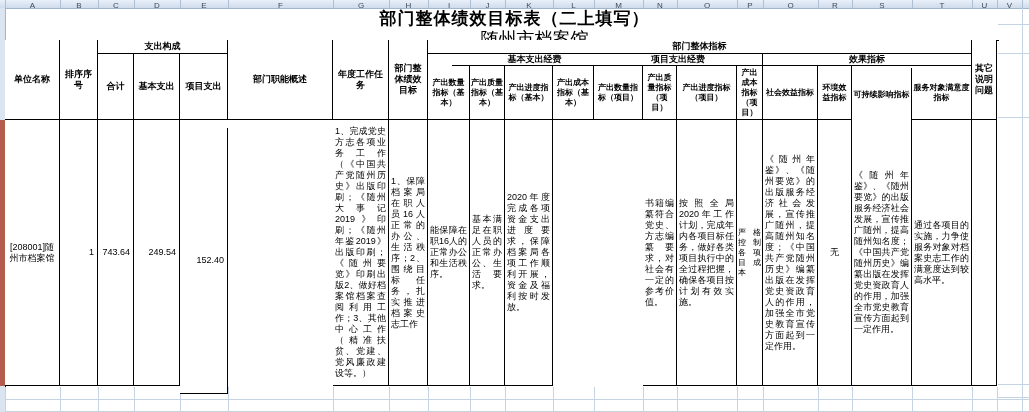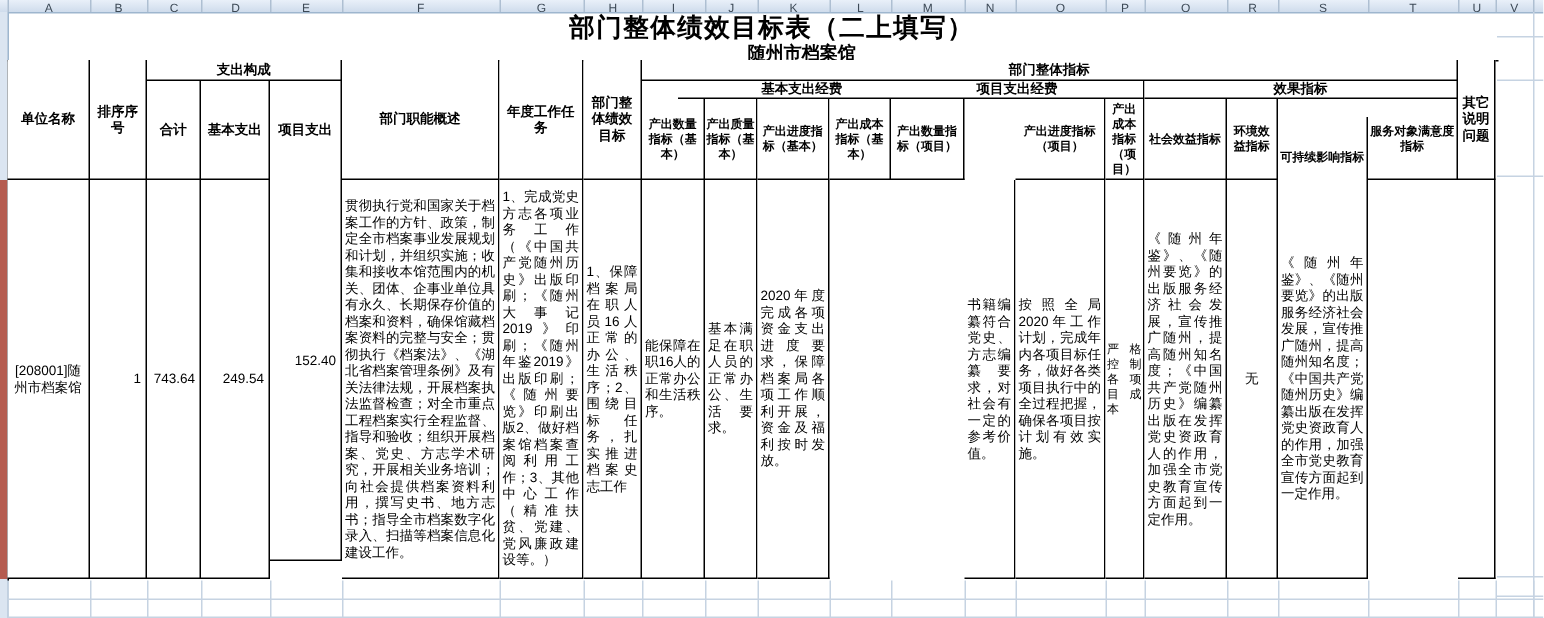--- a/index.html
+++ b/index.html
@@ -13,21 +13,21 @@
   .colstrip .sep{position:absolute;top:0;width:1px;height:8px;background:#aebfd2;}
   .rowstrip{position:absolute;left:0;top:8px;width:5px;height:404px;background:#dbe5f1;border-right:1px solid #9eb6ce;}
   .rowsel{position:absolute;left:0;width:5px;background:#b55c50;}
 
   .gline-h{position:absolute;height:1px;background:#c6d3e2;}
   .gline-v{position:absolute;width:1px;background:#c6d3e2;}
 
   .title{position:absolute;left:0;right:0;top:7px;text-align:center;
     font-size:17px;font-weight:bold;color:#000;letter-spacing:1px;}
   .subtitle{position:absolute;left:0;right:0;top:27px;text-align:center;
-    font-size:12px;font-weight:bold;color:#000;padding-left:40px;}
+    font-size:18px;font-weight:normal;color:#000;padding-left:40px;}
 
   
   .tframe{position:absolute;left:5px;top:40px;width:993px;height:346px;
     border-left:1px solid #000;border-top:1px solid #000;pointer-events:none;}
 
   
   .c{position:absolute;box-sizing:border-box;border-right:1px solid #000;border-bottom:1px solid #000;
      display:flex;flex-direction:column;justify-content:center;overflow:hidden;
      font-size:9px;line-height:11px;color:#000;text-align:center;padding:0 2px;background:#fff;}
   .hd{font-weight:bold;}
@@ -141,40 +141,41 @@
   <div class="c hd" style="left:389px;top:40px;width:39px;height:80px">部门整体绩效目标</div>
   <div class="c hd" style="left:428px;top:40px;width:544px;height:14px">部门整体指标</div>
   <div class="c hd" style="left:452px;top:54px;width:166px;height:12px">基本支出经费</div>
   <div class="c hd" style="left:594px;top:54px;width:169px;height:12px">项目支出经费</div>
   <div class="c hd" style="left:763px;top:54px;width:209px;height:12px">效果指标</div>
   <div class="c hd sm" style="left:428px;top:66px;width:42px;height:54px">产出数量指标（基本）</div>
   <div class="c hd sm" style="left:470px;top:66px;width:35px;height:54px">产出质量指标（基本）</div>
   <div class="c hd sm" style="left:505px;top:66px;width:48px;height:54px">产出进度指标（基本）</div>
   <div class="c hd sm" style="left:553px;top:66px;width:41px;height:54px">产出成本指标（基本）</div>
   <div class="c hd sm" style="left:594px;top:66px;width:49px;height:54px">产出数量指标（项目）</div>
+  <div class="c hd sm" style="left:643px;top:66px;width:34px;height:54px">产出质量指标（项目）</div>
   <div class="c hd sm" style="left:677px;top:66px;width:60px;height:54px">产出进度指标（项目）</div>
   <div class="c hd sm" style="left:737px;top:66px;width:26px;height:54px">产出成本指标（项目）</div>
   <div class="c hd sm" style="left:763px;top:66px;width:55px;height:54px">社会效益指标</div>
   <div class="c hd sm" style="left:818px;top:66px;width:34px;height:54px">环境效益指标</div>
-  <div class="c hd sm" style="left:852px;top:78px;width:60px;height:54px">可持续影响指标</div>
+  <div class="c hd sm" style="left:852px;top:68px;width:60px;height:54px">可持续影响指标</div>
   <div class="c hd sm" style="left:912px;top:66px;width:60px;height:54px">服务对象满意度指标</div>
   <div class="c hd" style="left:972px;top:40px;width:25px;height:80px">其它说明问题</div>
 
   <div class="c leftal" style="left:5px;top:120px;width:55px;height:266px">[208001]随州市档案馆</div>
   <div class="c num" style="left:60px;top:120px;width:38px;height:266px">1</div>
   <div class="c num" style="left:98px;top:120px;width:36px;height:266px">743.64</div>
   <div class="c num" style="left:134px;top:120px;width:46px;height:266px">249.54</div>
-  <div class="c num" style="left:180px;top:108px;width:48px;height:266px">152.40</div>
-  <div class="c just" style="left:228px;top:120px;width:105px;height:266px">贯彻执行党和国家关于档案工作的方针、政策，制定全市档案事业发展规划和计划，并组织实施；收集和接收本馆范围内的机关、团体、企事业单位具有永久、长期保存价值的档案和资料，确保馆藏档案资料的完整与安全；贯彻执行《档案法》、《湖北省档案管理条例》及有关法律法规，开展档案执法监督检查；对全市重点工程档案实行全程监督、指导和验收；组织开展档案、党史、方志学术研究，开展相关业务培训；向社会提供档案资料利用，撰写史书、地方志书；指导全市档案数字化录入、扫描等档案信息化建设工作。</div>
+  <div class="c num" style="left:180px;top:128px;width:48px;height:266px">152.40</div>
   <div class="c just" style="left:333px;top:120px;width:56px;height:266px">1、完成党史方志各项业务工作（《中国共产党随州历史》出版印刷；《随州大事记2019》印刷；《随州年鉴2019》出版印刷；《随州要览》印刷出版2、做好档案馆档案查阅利用工作；3、其他中心工作（精准扶贫、党建、党风廉政建设等。）</div>
   <div class="c just" style="left:389px;top:120px;width:39px;height:266px">1、保障档案局在职人员16人正常的办公、生活秩序；2、围绕目标任务，扎实推进档案史志工作</div>
   <div class="c just" style="left:428px;top:120px;width:42px;height:266px">能保障在职16人的正常办公和生活秩序。</div>
   <div class="c just" style="left:470px;top:120px;width:35px;height:266px">基本满足在职人员的正常办公、生活要求。</div>
   <div class="c just" style="left:505px;top:120px;width:48px;height:266px">2020年度完成各项资金支出进度要求，保障档案局各项工作顺利开展，资金及福利按时发放。</div>
   <div class="c just" style="left:643px;top:120px;width:34px;height:266px">书籍编纂符合党史、方志编纂要求，对社会有一定的参考价值。</div>
   <div class="c just" style="left:677px;top:120px;width:60px;height:266px">按照全局2020年工作计划，完成年内各项目标任务，做好各类项目执行中的全过程把握，确保各项目按计划有效实施。</div>
   <div class="c just sm" style="left:737px;top:120px;width:26px;height:266px">严格控制各项目成本</div>
   <div class="c just" style="left:763px;top:120px;width:55px;height:266px">《随州年鉴》、《随州要览》的出版服务经济社会发展，宣传推广随州，提高随州知名度；《中国共产党随州历史》编纂出版在发挥党史资政育人的作用，加强全市党史教育宣传方面起到一定作用。</div>
   <div class="c" style="left:818px;top:120px;width:34px;height:266px">无</div>
   <div class="c just" style="left:852px;top:120px;width:60px;height:266px">《随州年鉴》、《随州要览》的出版服务经济社会发展，宣传推广随州，提高随州知名度；《中国共产党随州历史》编纂出版在发挥党史资政育人的作用，加强全市党史教育宣传方面起到一定作用。</div>
+  <div class="c just" style="left:912px;top:120px;width:60px;height:266px">通过各项目的实施，力争使服务对象对档案史志工作的满意度达到较高水平。</div>
   <div class="c" style="left:972px;top:120px;width:25px;height:266px"></div>
 
 </div>
 
 </body></html>

